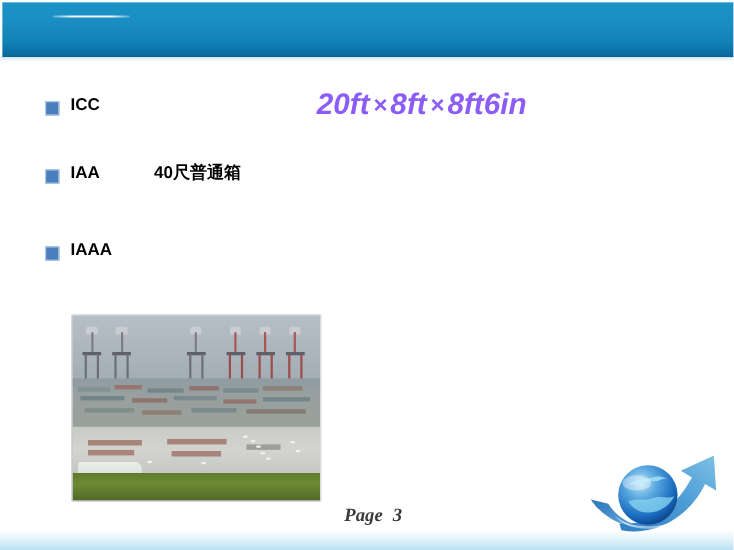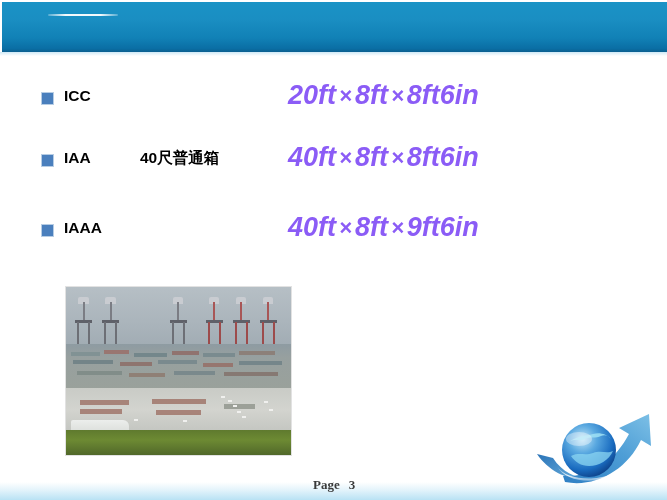--- a/index.html
+++ b/index.html
@@ -258,24 +258,25 @@
     position: absolute;
     left: 0;
     bottom: 0;
     width: 667px;
     height: 18px;
     background: linear-gradient(to bottom, rgba(255,255,255,0) 0%, #e3f3fb 45%, #b9e2f4 100%);
   }
   #page-label {
     position: absolute;
     left: 313px;
-    top: 477px;
+    top: 459px;
     font-family: "Liberation Serif", serif;
-    font-weight: bold;
-    font-size: 13px;
+    font-style: italic;
+    font-weight: bold;
+    font-size: 17px;
     color: #3a3a3a;
     white-space: nowrap;
   }
   #page-label .pg-num {
     padding-left: 9px;
   }
 
   
   #logo-mark {
     position: absolute;
@@ -301,31 +302,25 @@
     <div class="bullet-code">ICC</div>
     <div class="dimension">
       <span>20ft</span><span class="times">×</span><span>8ft</span><span class="times">×</span><span>8ft6in</span>
     </div>
   </div>
 
   <div class="bullet-row" id="row-1">
     <div class="bullet-marker"></div>
     <div class="bullet-code">IAA</div>
     <div class="bullet-desc" id="desc-1">40尺普通箱</div>
-    <div class="dimension">
-      <span>40ft</span><span class="times">×</span><span>8ft</span><span class="times">×</span><span>8ft6in</span>
-    </div>
   </div>
 
   <div class="bullet-row" id="row-2">
     <div class="bullet-marker"></div>
     <div class="bullet-code">IAAA</div>
-    <div class="dimension">
-      <span>40ft</span><span class="times">×</span><span>8ft</span><span class="times">×</span><span>9ft6in</span>
-    </div>
   </div>
 
   <div id="port-photo">
     <div class="ph-sky"></div>
 
     <div class="ph-cranes">
       <div class="crane" style="left:4%;">
           <div class="head"></div>
           <div class="mast"></div>
           <div class="beam"></div>

